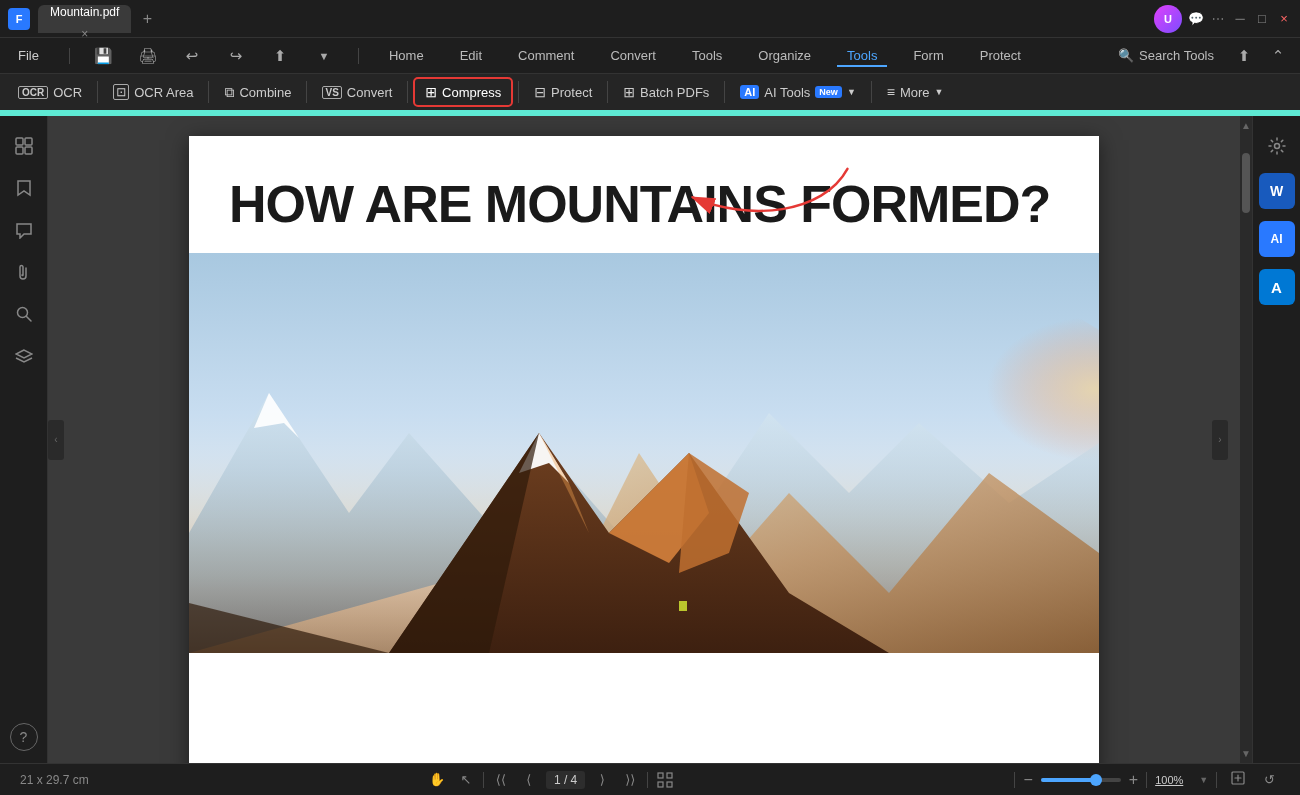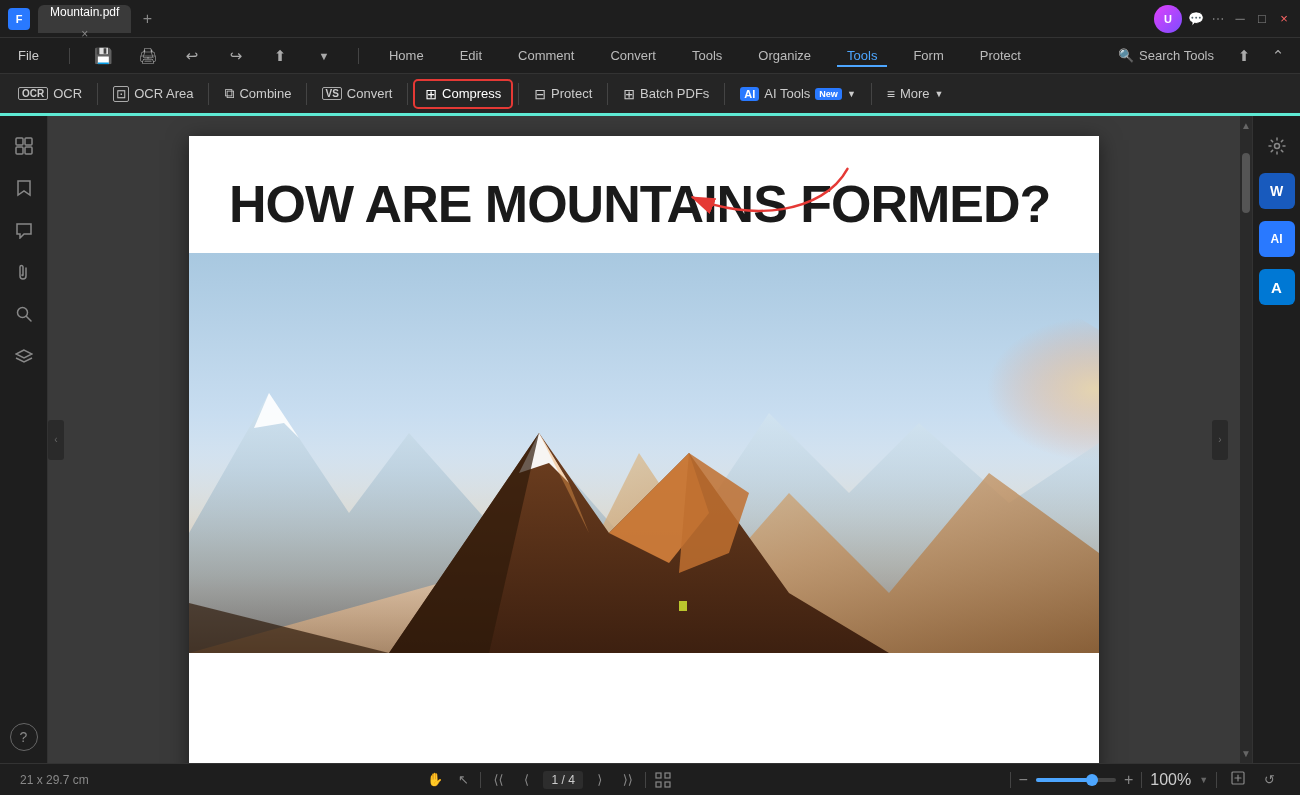--- a/index.html
+++ b/index.html
@@ -108,21 +108,21 @@
     }
 
     
     #toolbar {
       height: 42px;
       background: #252525;
       display: flex;
       align-items: center;
       padding: 0 8px;
       gap: 2px;
-      border-bottom: 3px solid #5eead4;
+      border-bottom: 6px solid #5eead4;
       flex-shrink: 0;
     }
     .tool-btn {
       display: flex; align-items: center; gap: 5px;
       padding: 5px 10px;
       font-size: 13px; color: #ccc;
       cursor: pointer; border-radius: 5px;
       white-space: nowrap;
     }
     .tool-btn.active {
@@ -315,21 +315,21 @@
       width: 80px; height: 4px; background: #444; border-radius: 2px; position: relative;
     }
     .zoom-fill {
       height: 4px; background: #4da6ff; border-radius: 2px; width: 65%;
     }
     .zoom-thumb {
       width: 12px; height: 12px; background: #4da6ff; border-radius: 50%;
       position: absolute; top: -4px; left: 62%;
     }
     .zoom-value {
-      font-size: 16px; color: #ccc; min-width: 36px;
+      font-size: 11px; color: #ccc; min-width: 36px; text-decoration: underline;
     }
     .fit-btn {
       font-size: 13px; color: #888; cursor: pointer; padding: 2px 5px; border-radius: 3px;
     }
 
     
     .collapse-arrow {
       position: absolute;
       top: 50%; transform: translateY(-50%);
       width: 16px; height: 40px;

